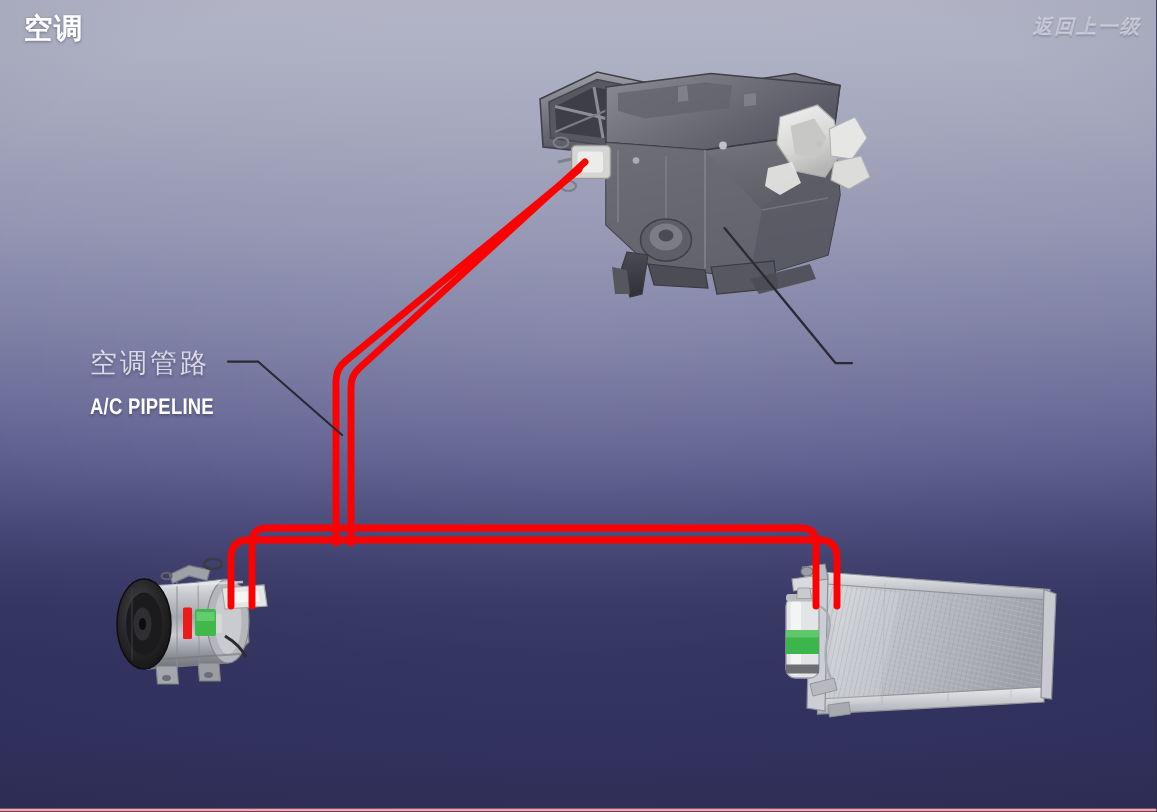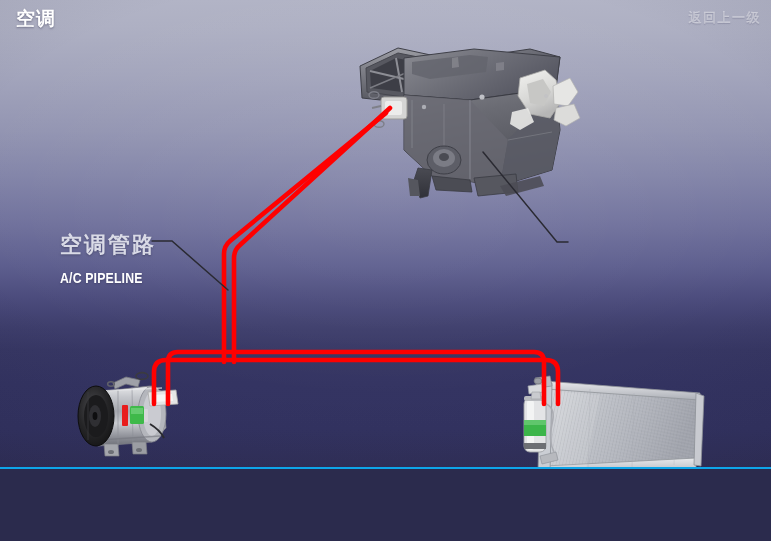--- a/index.html
+++ b/index.html
@@ -4,23 +4,23 @@
 <style>
   * { margin:0; padding:0; box-sizing:border-box; }
   html, body {
     width:771px; height:541px;
     font-family:"Liberation Sans", sans-serif;
     overflow:hidden;
     background:#2b2b4d;
   }
   #stage {
     position:relative;
-    width:771px; height:469px;
+    width:771px; height:541px;
     overflow:hidden;
-    border-bottom:2px solid #0ea5e9;
+    border-bottom:2px solid #fca5a5;
   }
   
   #bg {
     position:absolute; inset:0;
     background:linear-gradient(to bottom,
       #b2b4c6 0%,
       #aeb0c3 6%,
       #a3a5bc 16%,
       #9395b2 28%,
       #8284a8 38%,
@@ -48,25 +48,26 @@
     letter-spacing:1px;
     text-shadow:0 1px 2px rgba(60,60,90,0.55);
   }
   #back-btn {
     position:absolute; right:10px; top:9px;
     font-size:13px; font-weight:bold;
     color:rgba(255,255,255,0.42);
     letter-spacing:1.5px;
     text-shadow:0 1px 1px rgba(90,90,120,0.3);
     cursor:pointer;
+    font-style:italic;
   }
   
   .lbl { position:absolute; }
   .lbl .cn {
-    font-size:22px; font-weight:bold;
+    font-size:18px; font-weight:normal;
     color:#d9dae6;
     letter-spacing:2px;
     text-shadow:0 1px 2px rgba(50,50,80,0.5);
     white-space:nowrap;
   }
   .lbl .en {
     font-size:15px; font-weight:bold;
     color:#ffffff;
     letter-spacing:0.2px;
     transform:scaleX(0.82);

